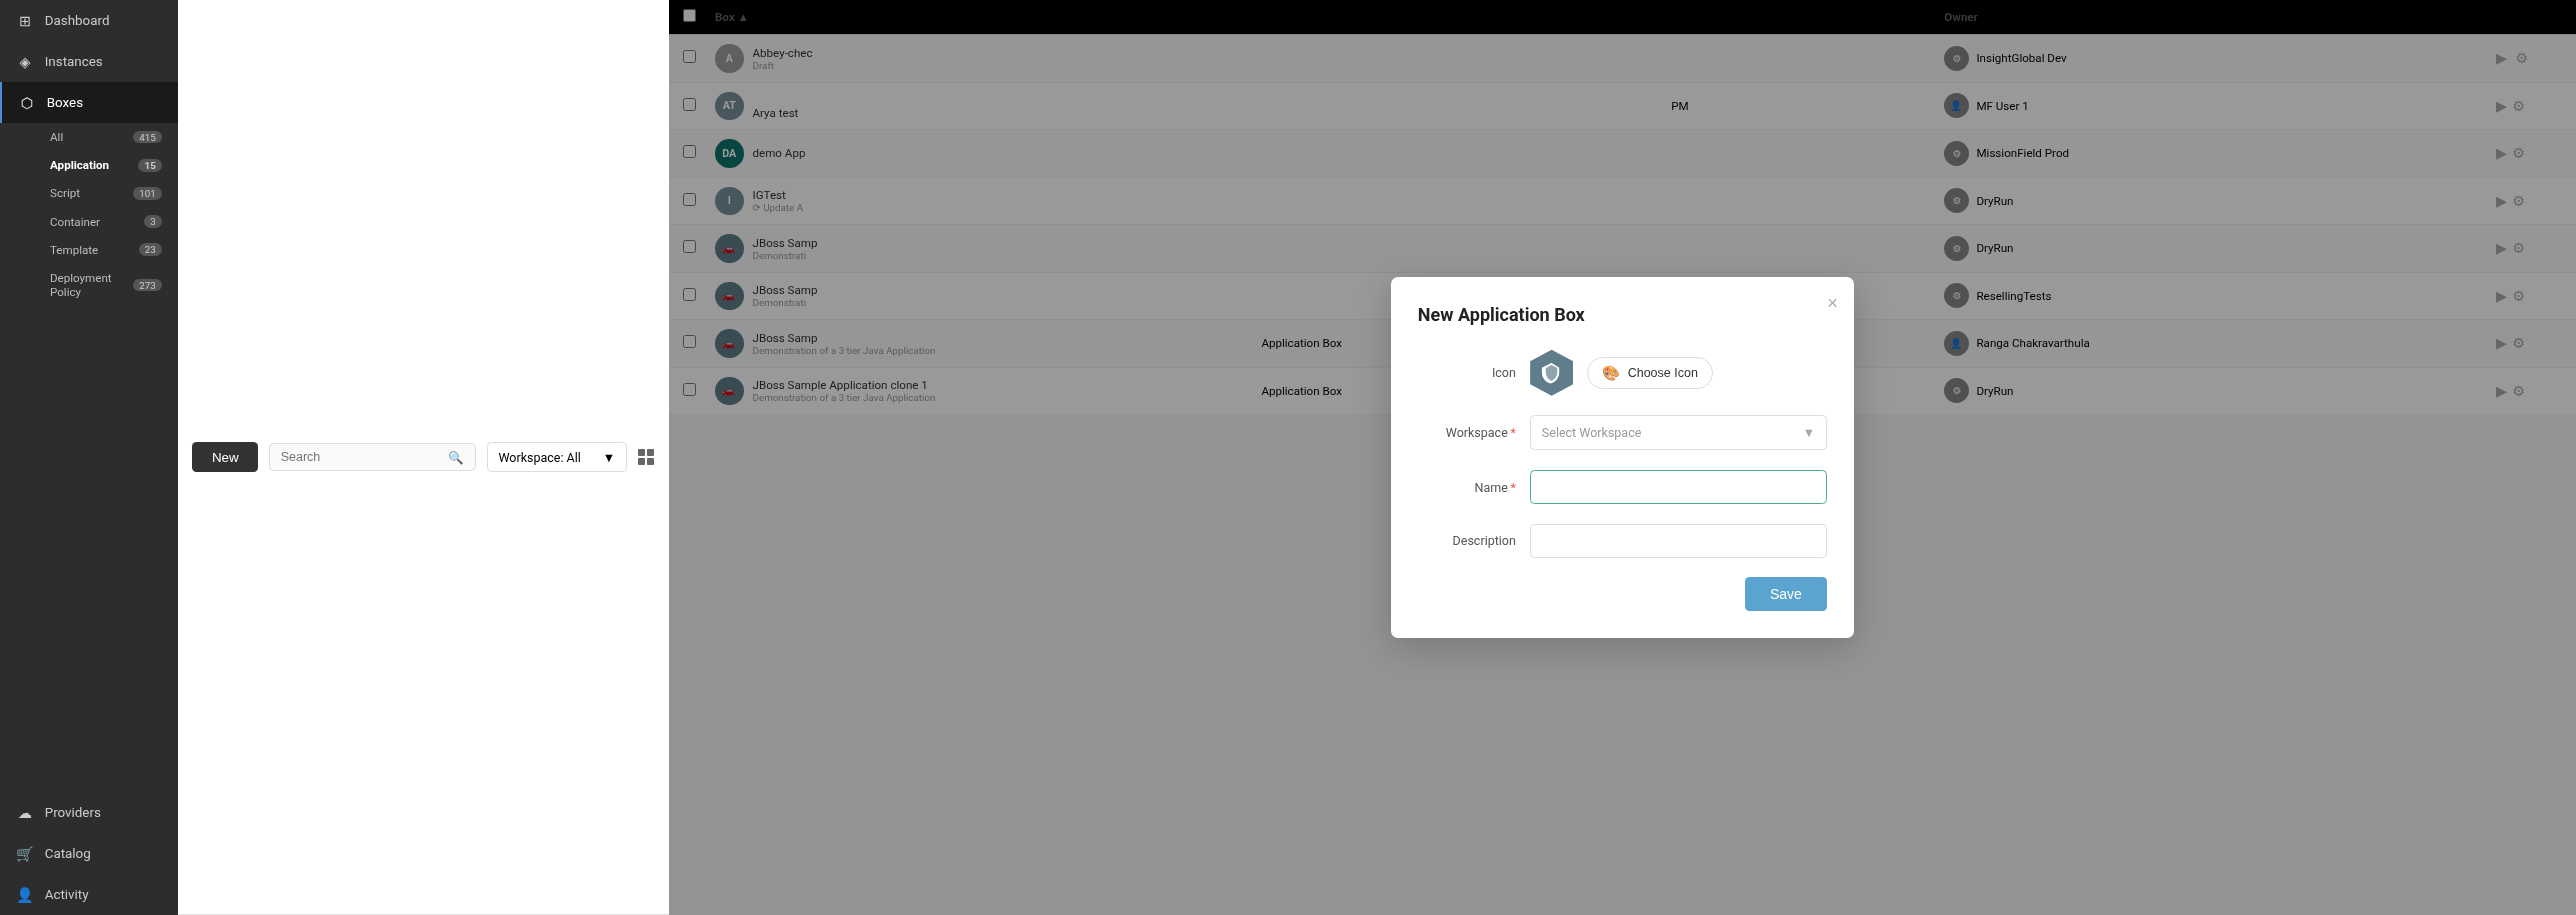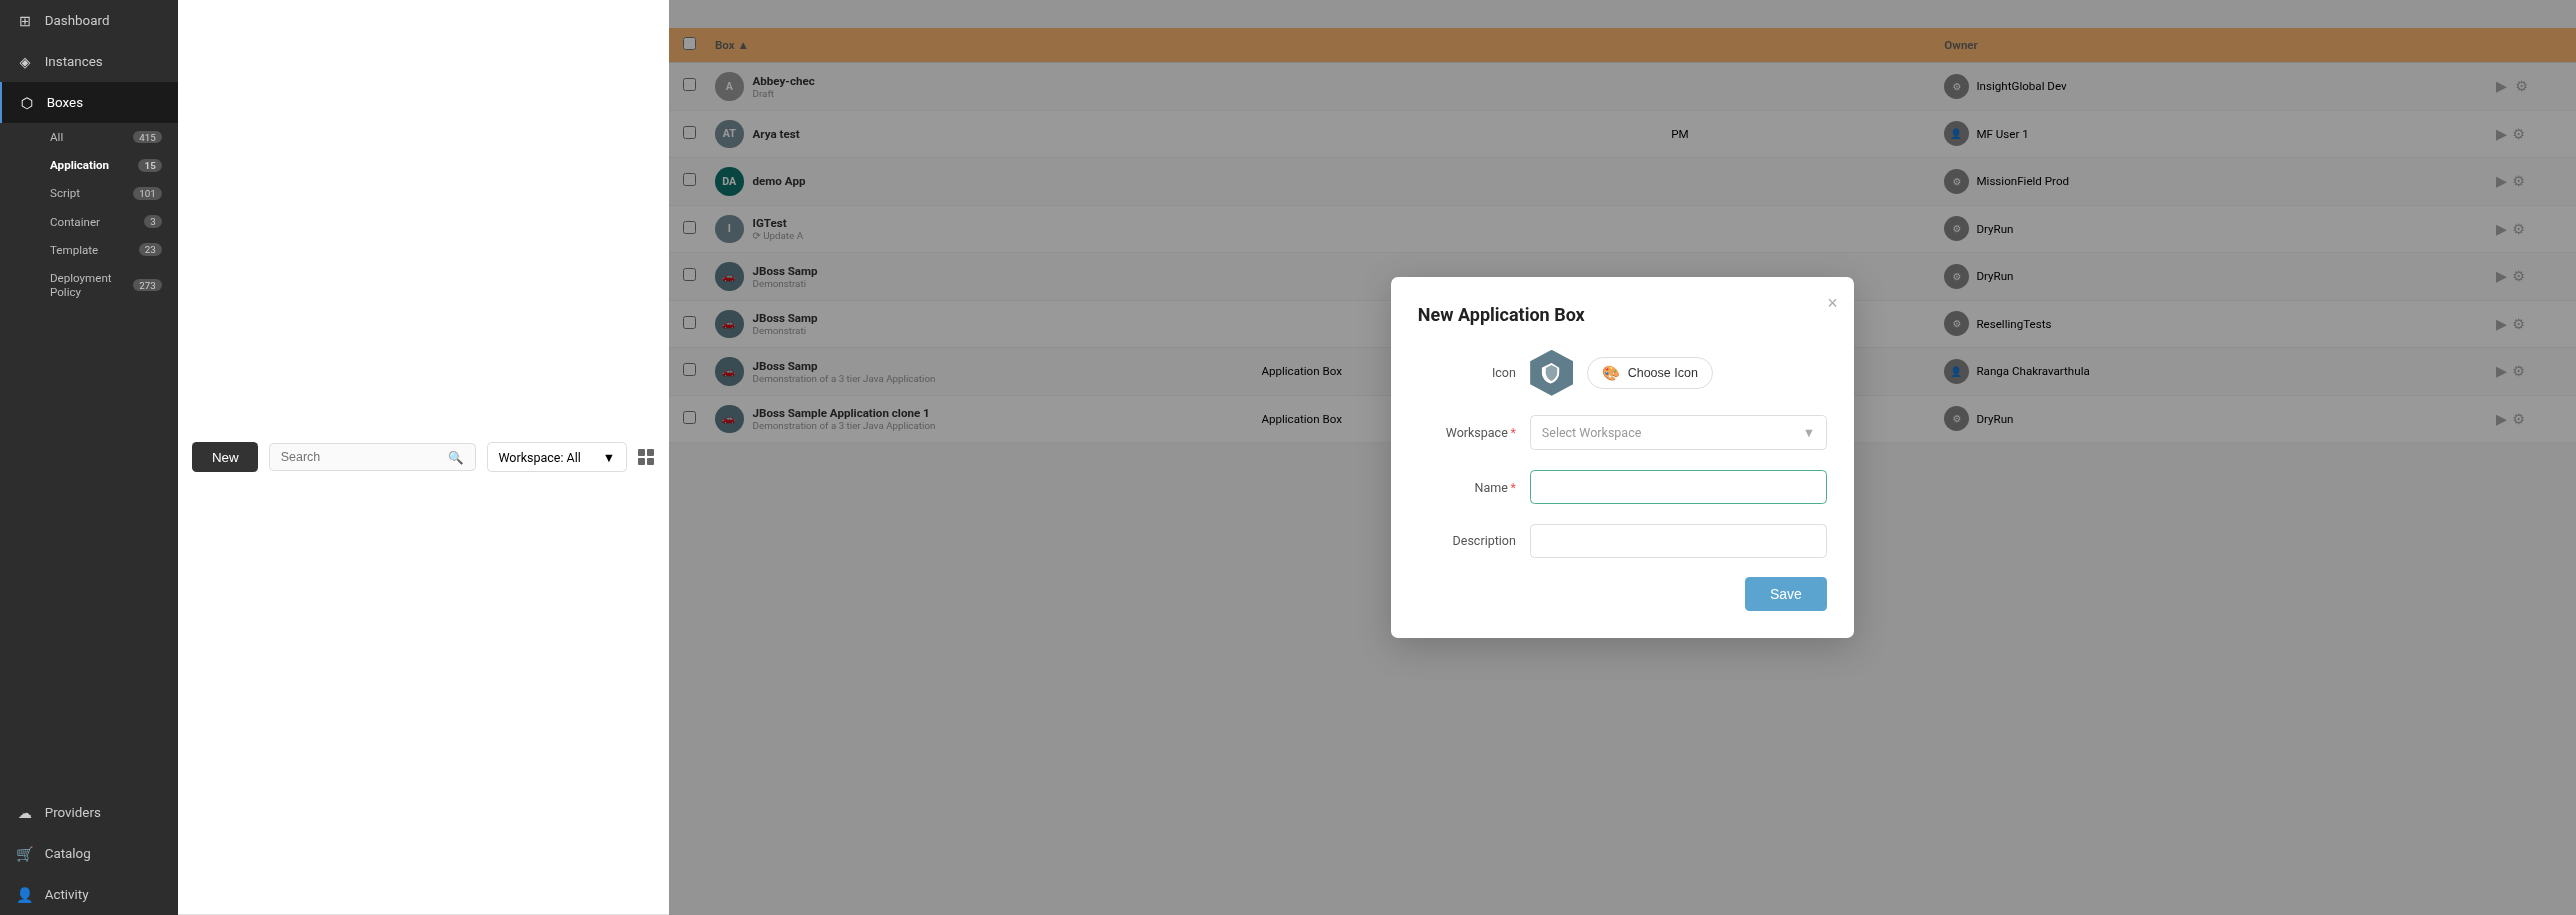--- a/index.html
+++ b/index.html
@@ -109,26 +109,25 @@
     }
 
     
     .content { flex: 1; overflow-y: auto; background: #f7f7f7; position: relative; }
 
     
     .table-header {
       display: flex;
       align-items: center;
       padding: 9px 14.3px;
-      background: #fdba74;
+      background: #000000;
       border-bottom: 0.9px solid #e0e0e0;
       font-size: 11.6px;
       color: #666;
       font-weight: 600;
-      margin-top: 28px;
     }
     .col-check { width: 32px; }
     .col-box { flex: 2; }
     .col-type { flex: 1.5; }
     .col-date { flex: 1; }
     .col-owner { flex: 2; }
     .col-actions { width: 71px; }
 
     .table-row {
       display: flex;
@@ -144,21 +143,21 @@
       width: 28.5px; height: 28.5px;
       border-radius: 50%;
       display: flex; align-items: center; justify-content: center;
       font-size: 10.7px;
       font-weight: bold;
       color: #fff;
       margin-right: 9px;
       flex-shrink: 0;
     }
     .box-info { display: flex; flex-direction: column; }
-    .box-name { font-weight: 700; color: #333; font-size: 11.6px; }
+    .box-name { font-weight: 400; color: #333; font-size: 11.6px; }
     .box-sub { color: #999; font-size: 9.8px; }
 
     .owner-info { display: flex; align-items: center; gap: 7.1px; }
     .owner-avatar {
       width: 25px; height: 25px;
       border-radius: 50%;
       background: #888;
       display: flex; align-items: center; justify-content: center;
       font-size: 9.8px;
       color: #fff;
@@ -399,21 +398,21 @@
         </div>
       </div>
       <div class="col-actions">
         <button class="action-btn">▶</button>
         <button class="action-btn">⚙</button>
       </div>
     </div>
 
     <div class="table-row">
       <div class="col-check"><input type="checkbox" style=""></div>
-      <div class="col-box" style="display:flex;align-items:center">
+      <div class="col-box" style="display:flex;align-items:flex-end">
         <div class="box-avatar" style="background:#78909c">AT</div>
         <div class="box-info">
             <span class="box-name">Arya test</span>
           </div>
       </div>
       <div class="col-type"></div>
       <div class="col-date">PM</div>
       <div class="col-owner">
           <div class="owner-info">
             <div class="owner-avatar">👤</div>

